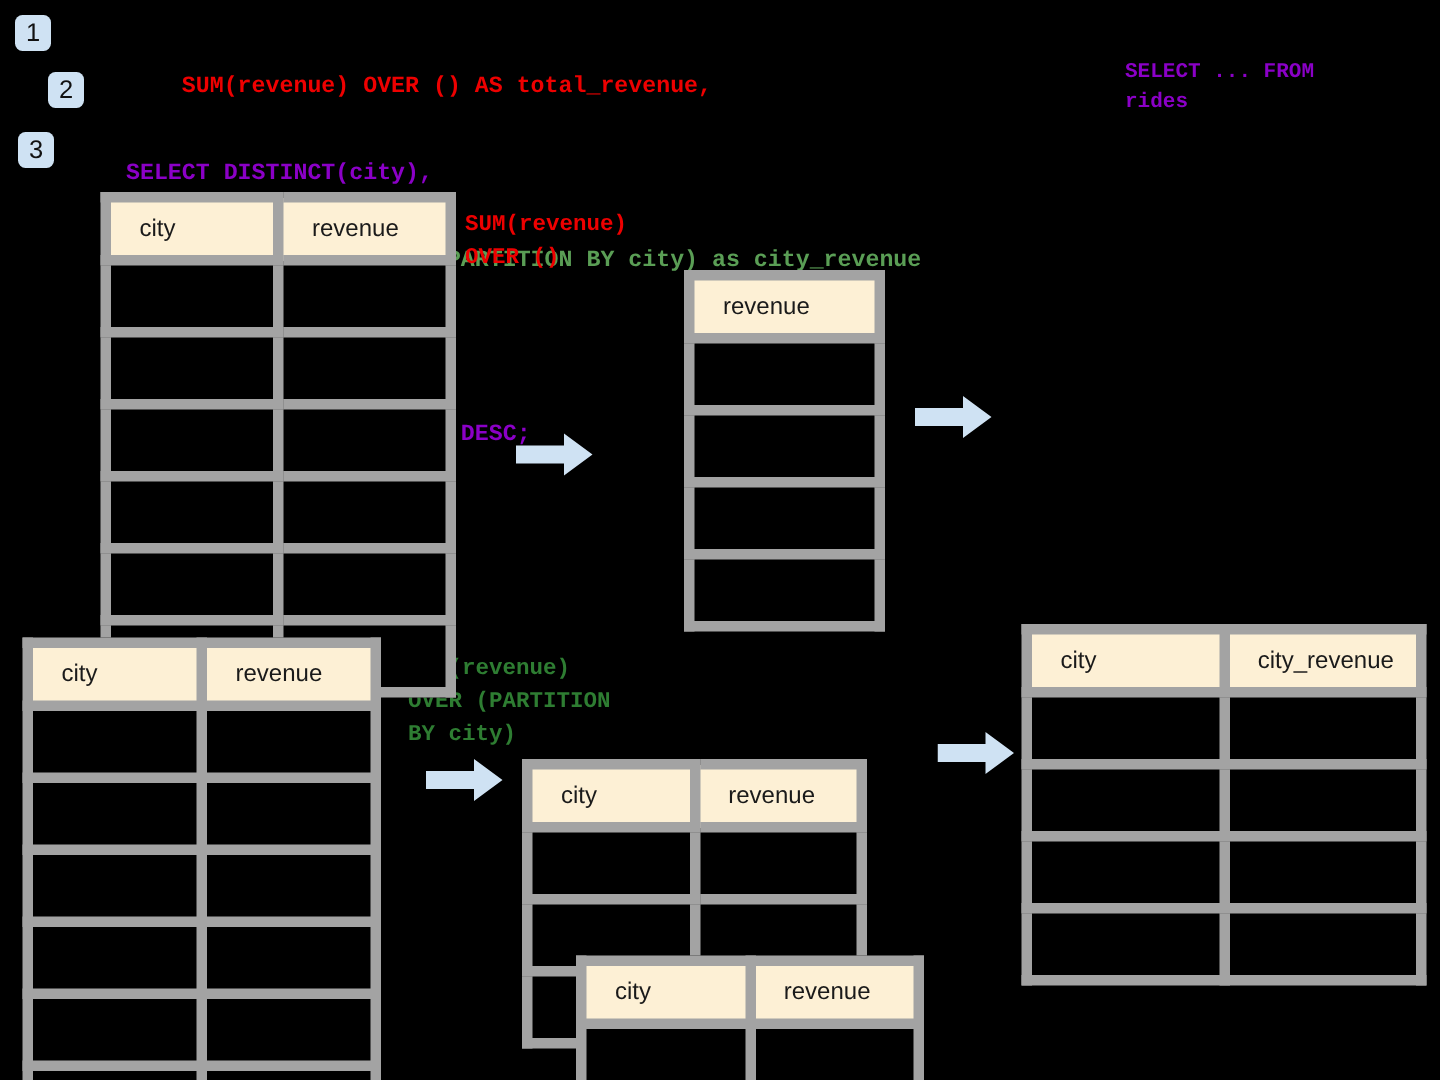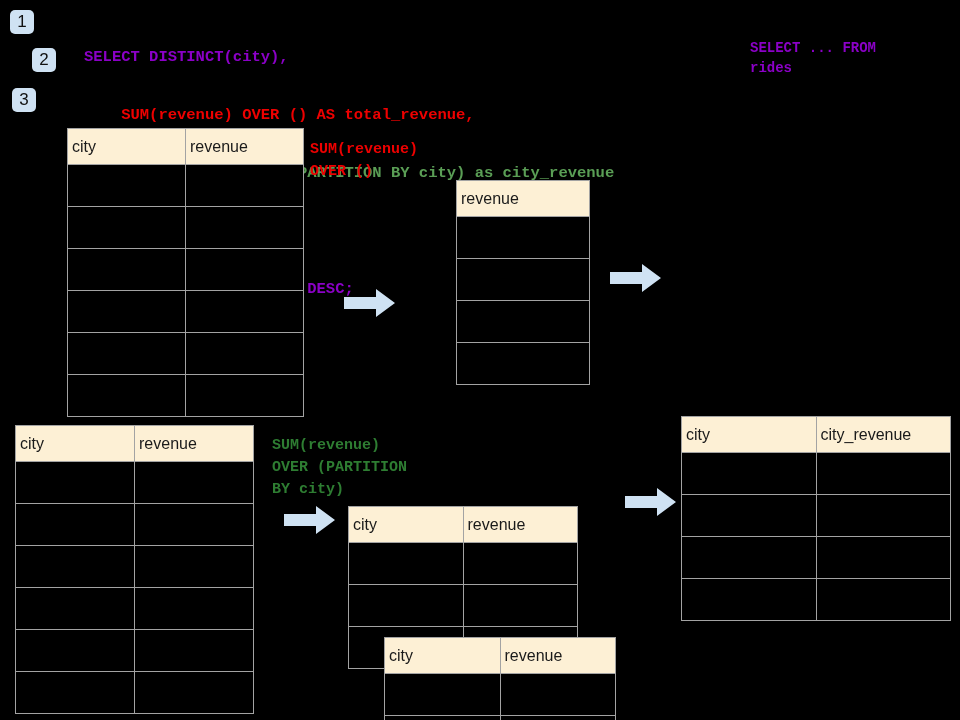--- a/index.html
+++ b/index.html
@@ -58,22 +58,22 @@
   .annot-purple{ color: #8b00c7; font-size: 14px; line-height: 20px; }
 
   
   .tbl {
     position: absolute;
     border-collapse: collapse;
     table-layout: fixed;
     background: #000000;
   }
   .tbl th, .tbl td {
-    border: 1px solid #a3a3a3;
-    padding: 0 4px;
+    border: 7px solid #a3a3a3;
+    padding: 0 19px;
     text-align: left;
     font-family: "Liberation Sans", sans-serif;
     font-weight: normal;
     vertical-align: middle;
   }
   .tbl th {
     background: #fdf0d5;
     color: #1a1a1a;
     font-size: 16px;
     height: 35px;
@@ -94,22 +94,22 @@
 </head>
 <body>
 
 <div id="canvas">
 
   <div class="badge" style="left:10px; top:10px;">1</div>
   <div class="badge" style="left:32px; top:48px;">2</div>
   <div class="badge" style="left:12px; top:88px;">3</div>
 
   <div class="sql" style="left:84px; top:10px;">
+    <span class="sql-line c-red">    SUM(revenue) OVER () AS total_revenue,</span>
     <span class="sql-line c-purple">SELECT DISTINCT(city),</span>
-    <span class="sql-line c-red">    SUM(revenue) OVER () AS total_revenue,</span>
     <span class="sql-line c-green">    SUM(revenue) OVER (PARTITION BY city) as city_revenue</span>
     <span class="sql-line c-purple">  FROM rides</span>
     <span class="sql-line c-purple">  ORDER by city_revenue DESC;</span>
   </div>
 
   <div class="annot annot-purple" style="left:750px; top:38px;">SELECT ... FROM
 rides</div>
 
   <div class="annot annot-red" style="left:310px; top:139px;">SUM(revenue)
 OVER ()</div>

